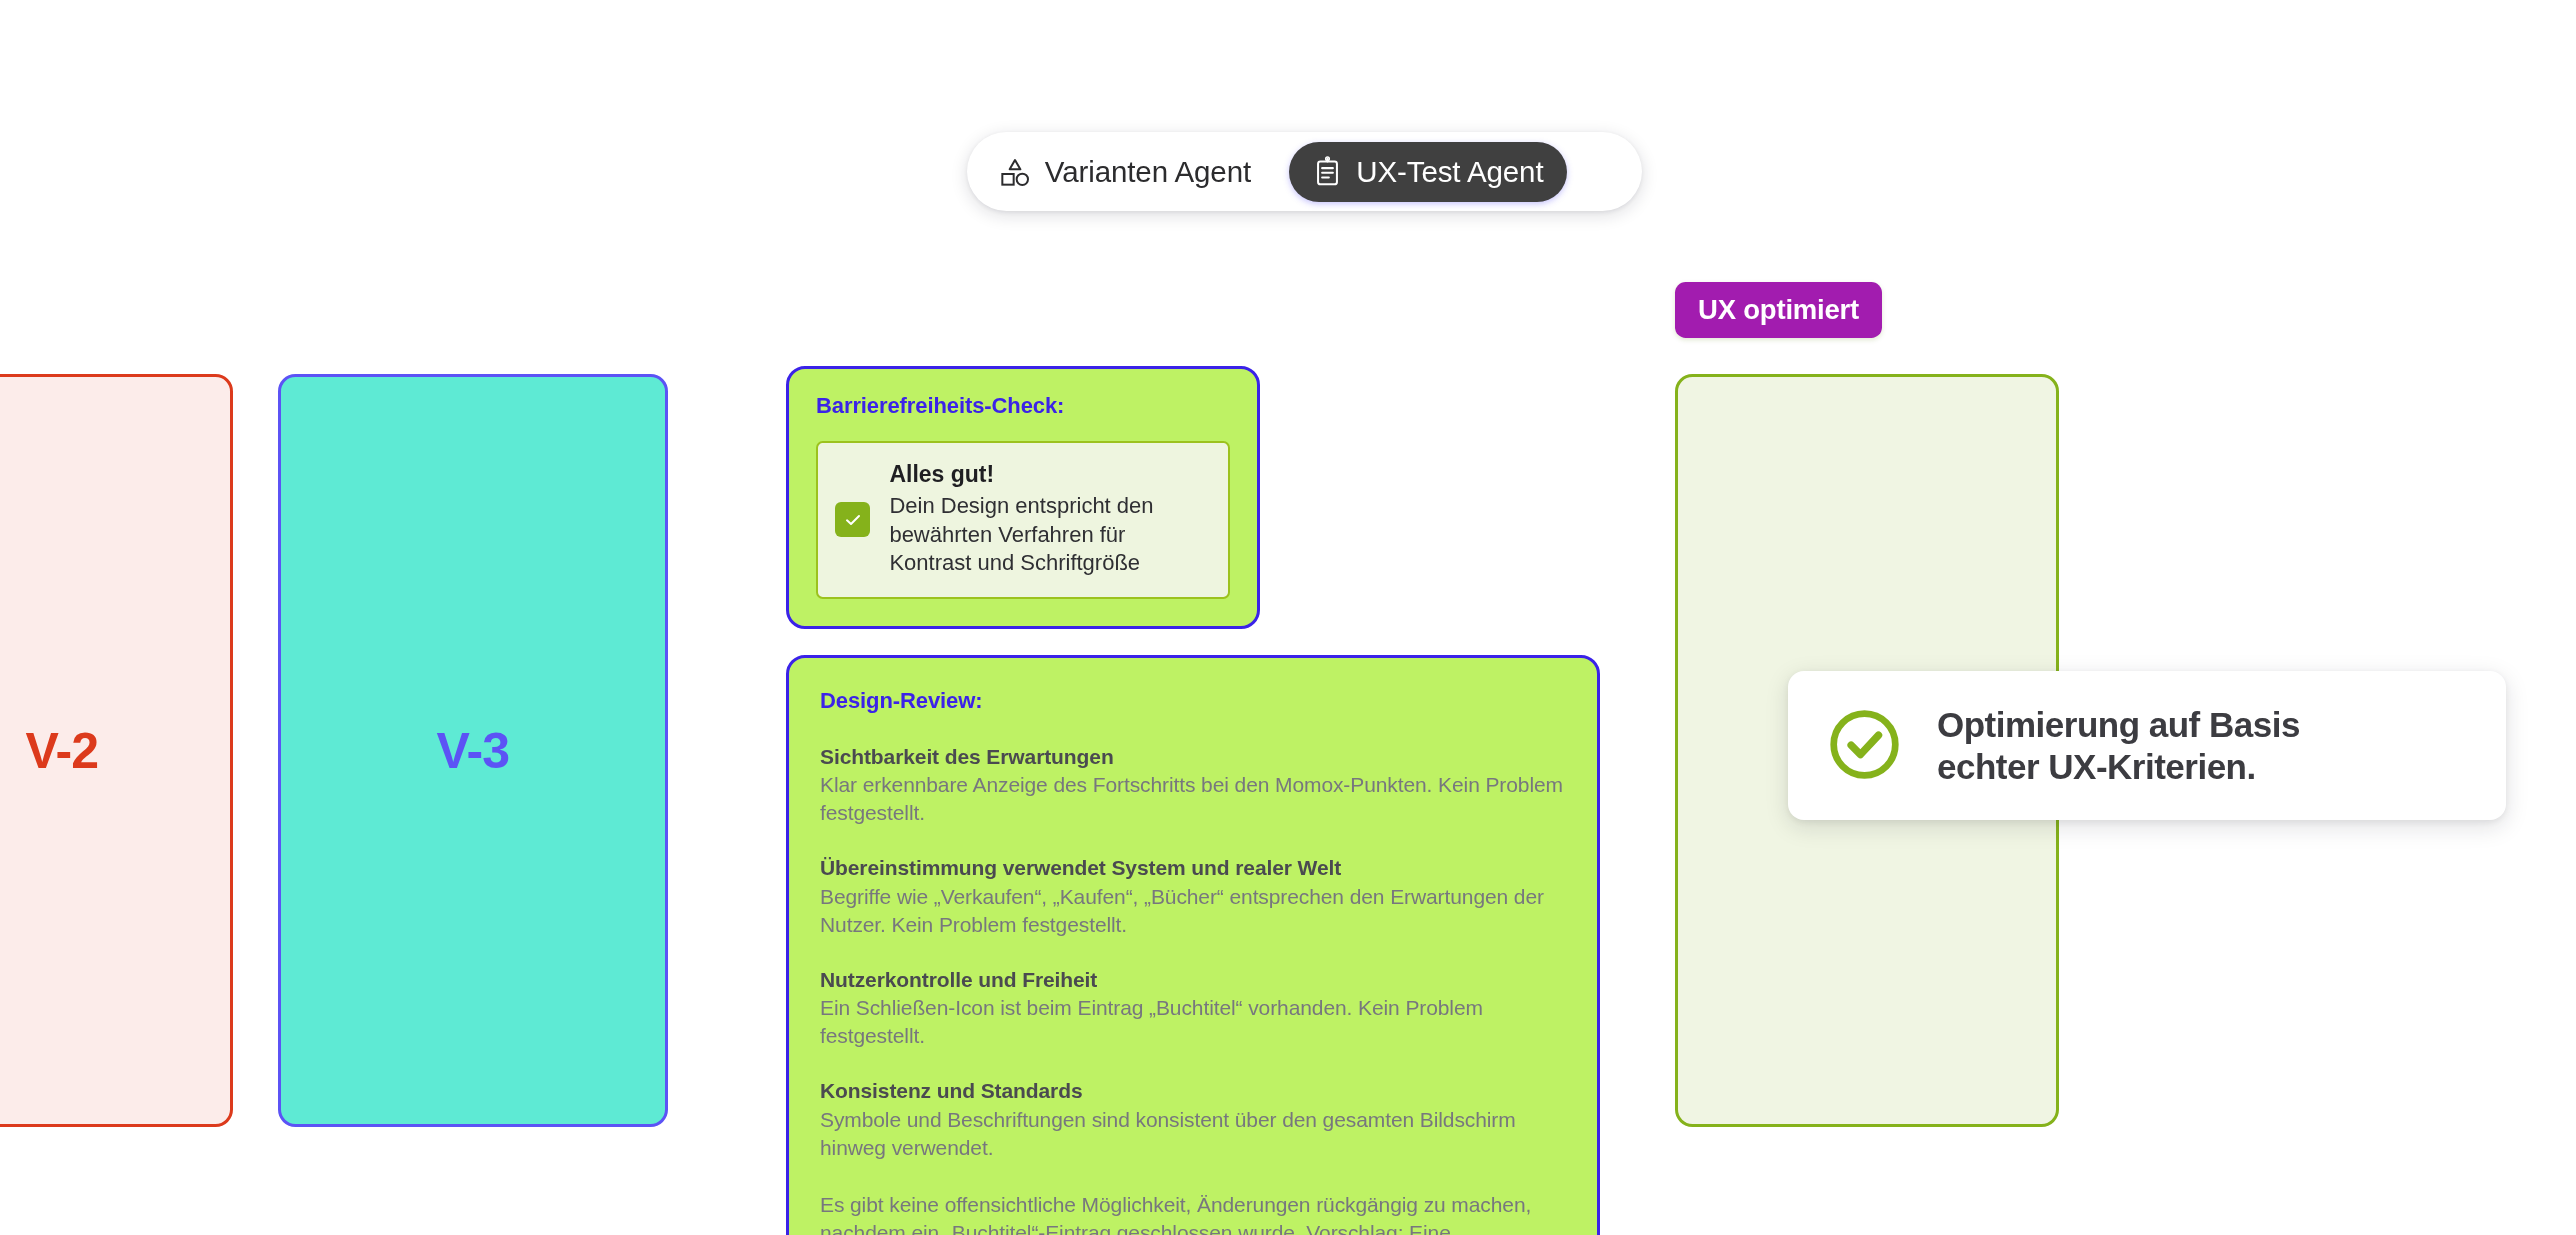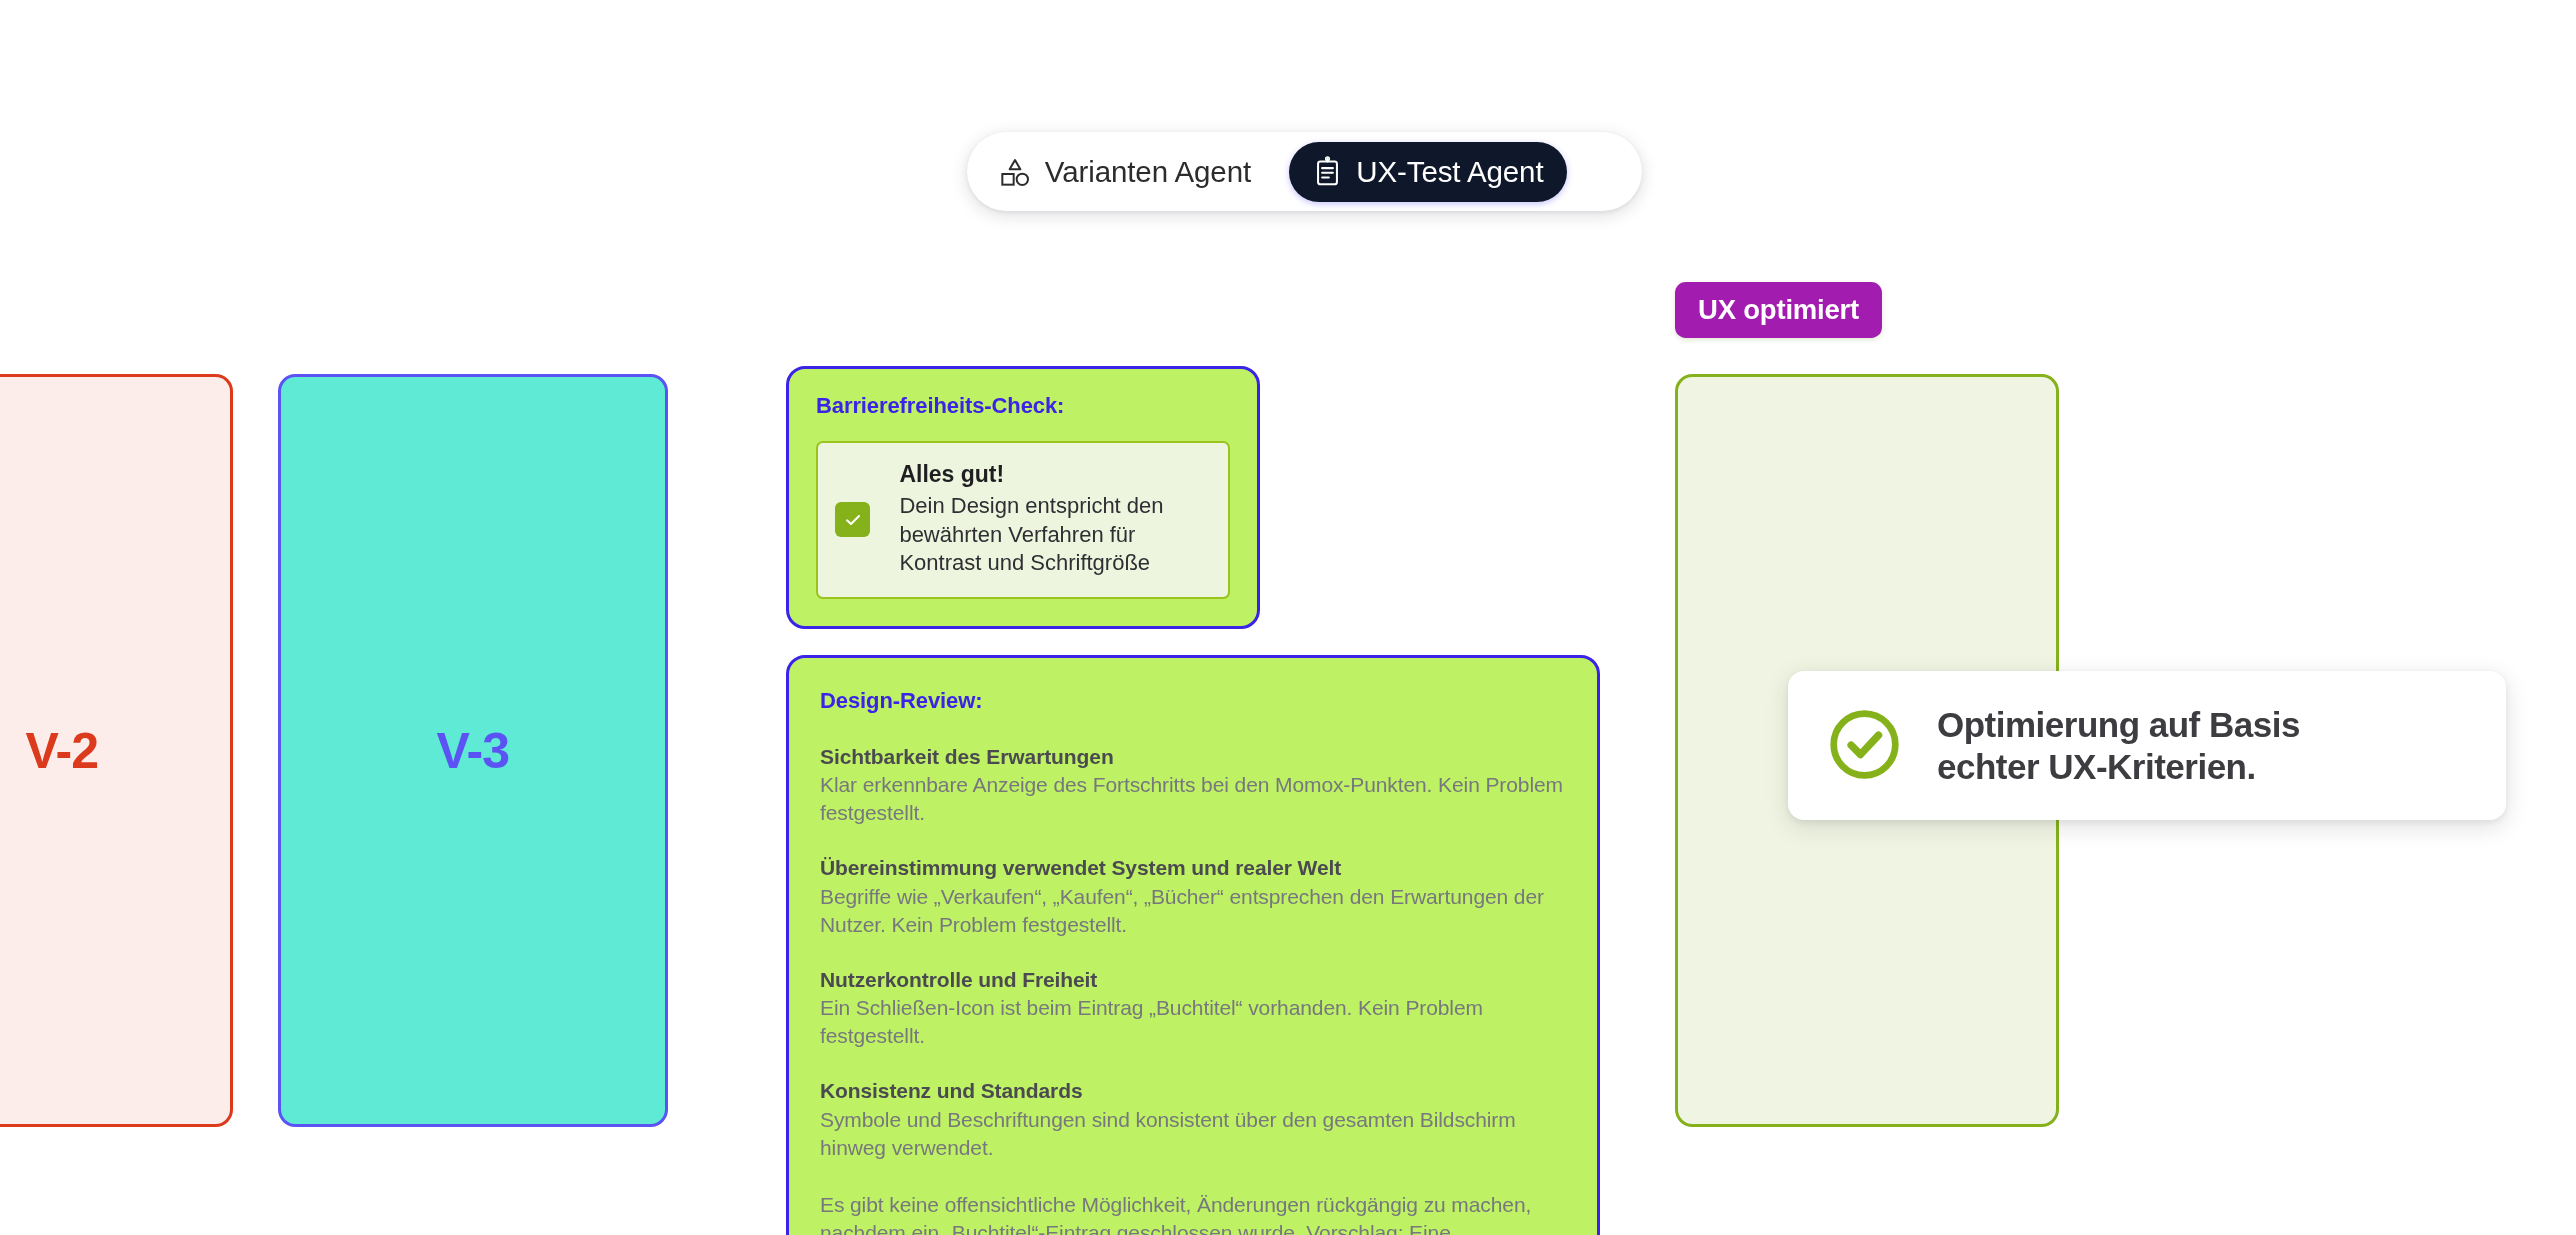--- a/index.html
+++ b/index.html
@@ -43,21 +43,21 @@
     border: none;
     background: transparent;
   }
   .tab-label {
     font-size: 29.5px;
     font-weight: 400;
     color: #2c2c2e;
     letter-spacing: -0.1px;
   }
   .tab.active {
-    background: #0f172a;
+    background: #404040;
     margin-left: 14.8px;
     box-shadow: 0 2px 6.7px rgba(92,83,245,0.34);
   }
   .tab.active .tab-label { color: #ffffff; }
   .tab-icon { display: flex; align-items: center; justify-content: center; }
 
   
   .variant-card {
     position: absolute;
     border-radius: 17.4px;
@@ -119,21 +119,21 @@
   }
 
   
   .a11y-box {
     margin-top: 21.5px;
     border: 2px solid #9cc21e;
     background: #eef5df;
     border-radius: 6.7px;
     display: flex;
     align-items: center;
-    gap: 29px;
+    gap: 19px;
     padding: 14.8px 23px 14.8px 17.4px;
     height: 158px;
   }
   .a11y-check {
     flex: 0 0 auto;
     width: 35px;
     height: 35px;
     background: #85b21b;
     border-radius: 6px;
     display: flex;

